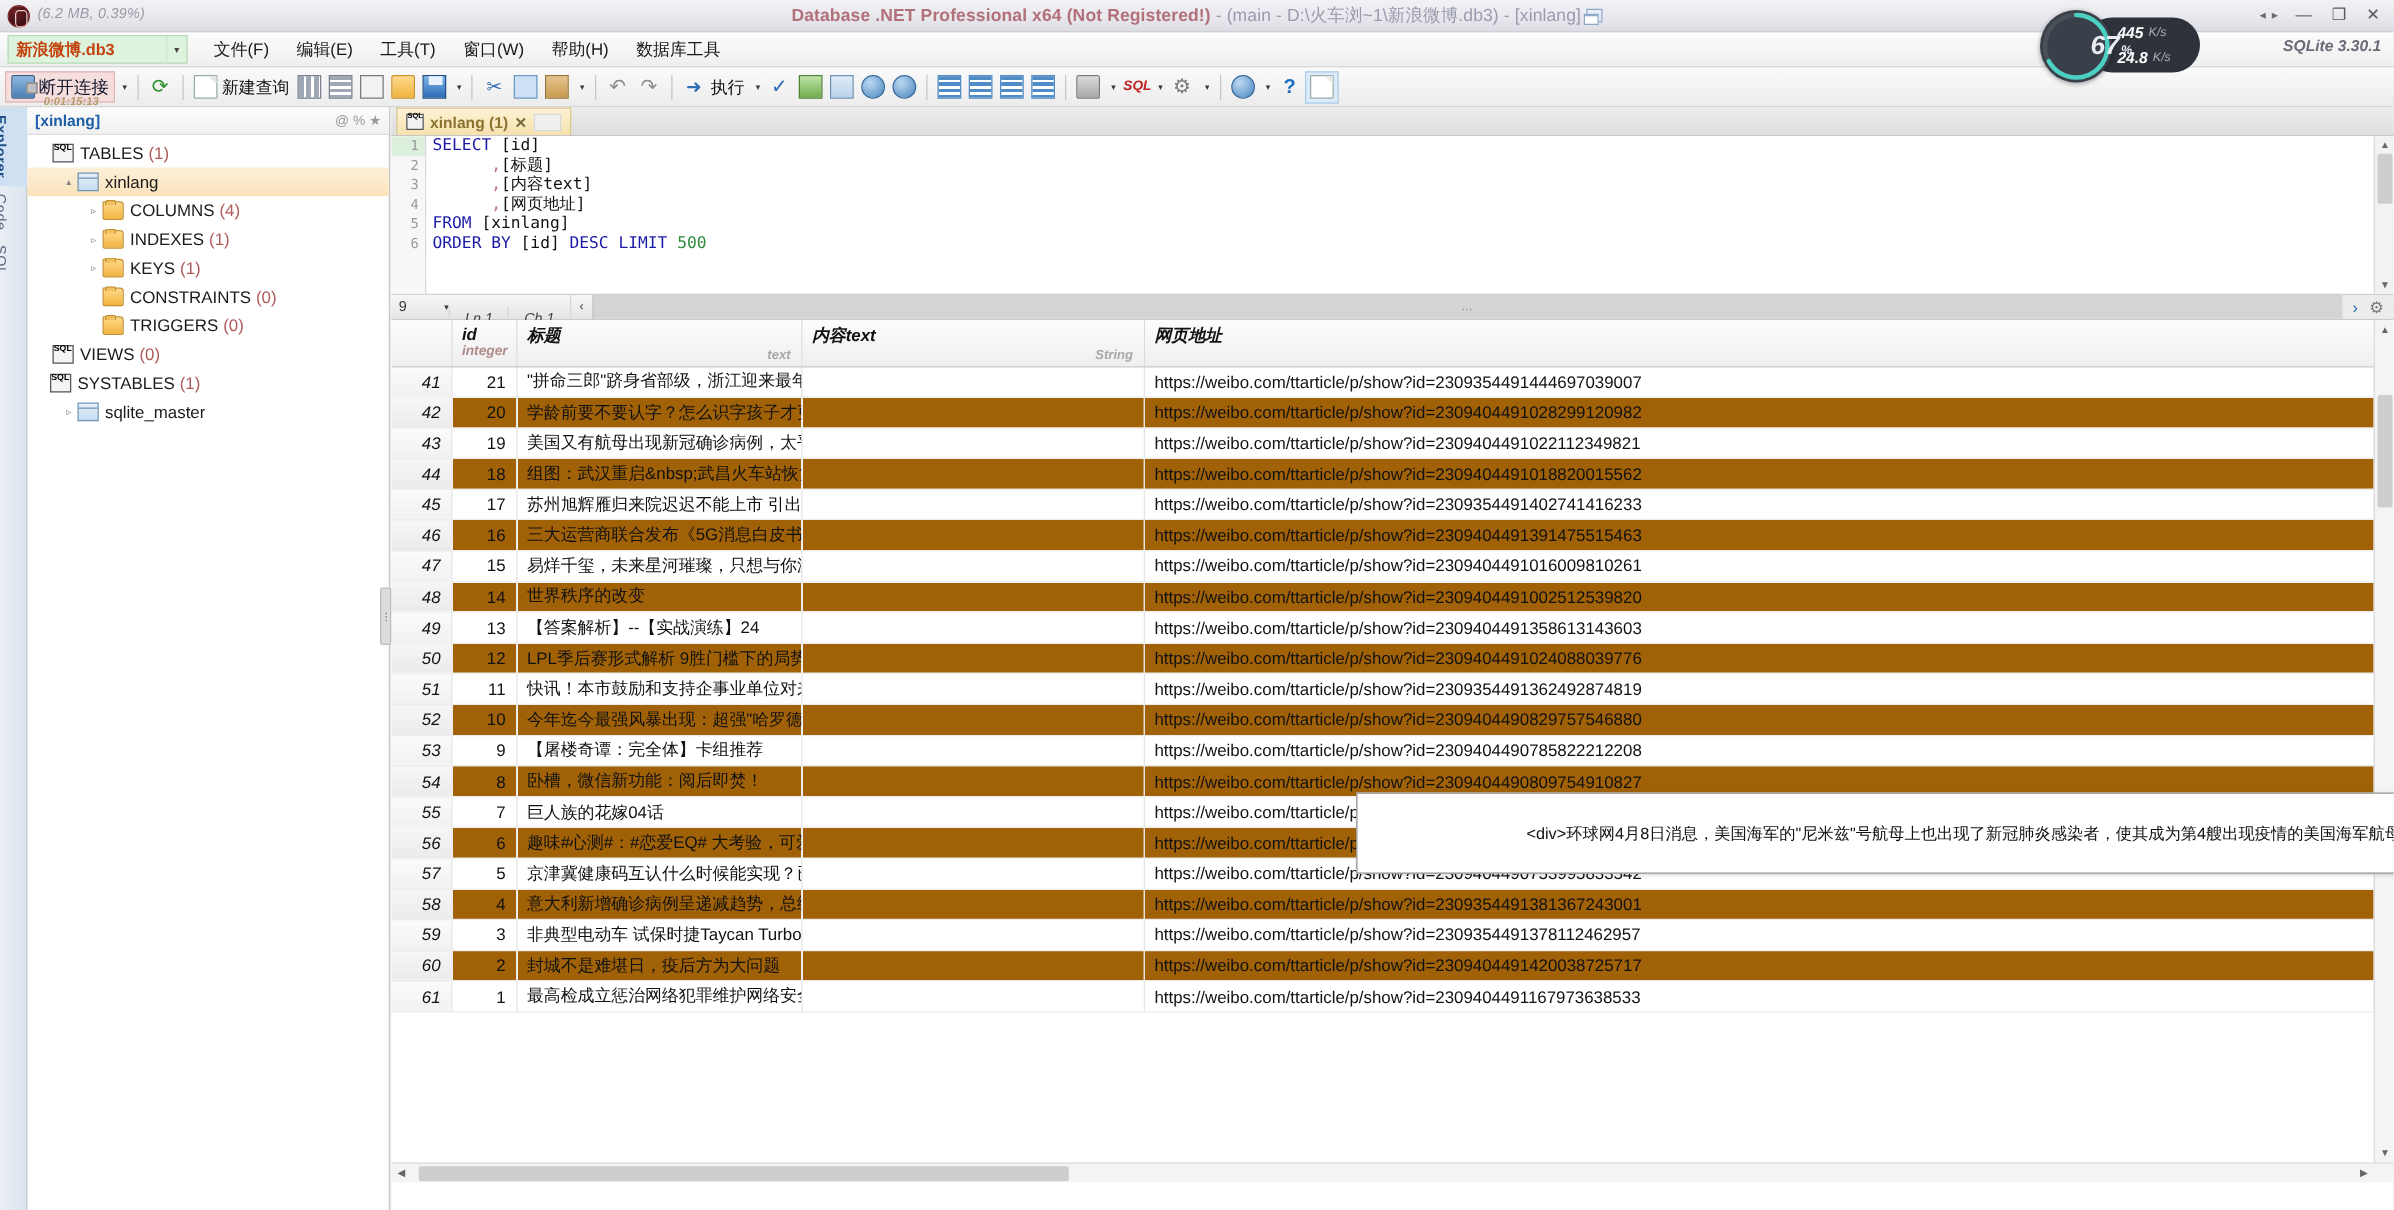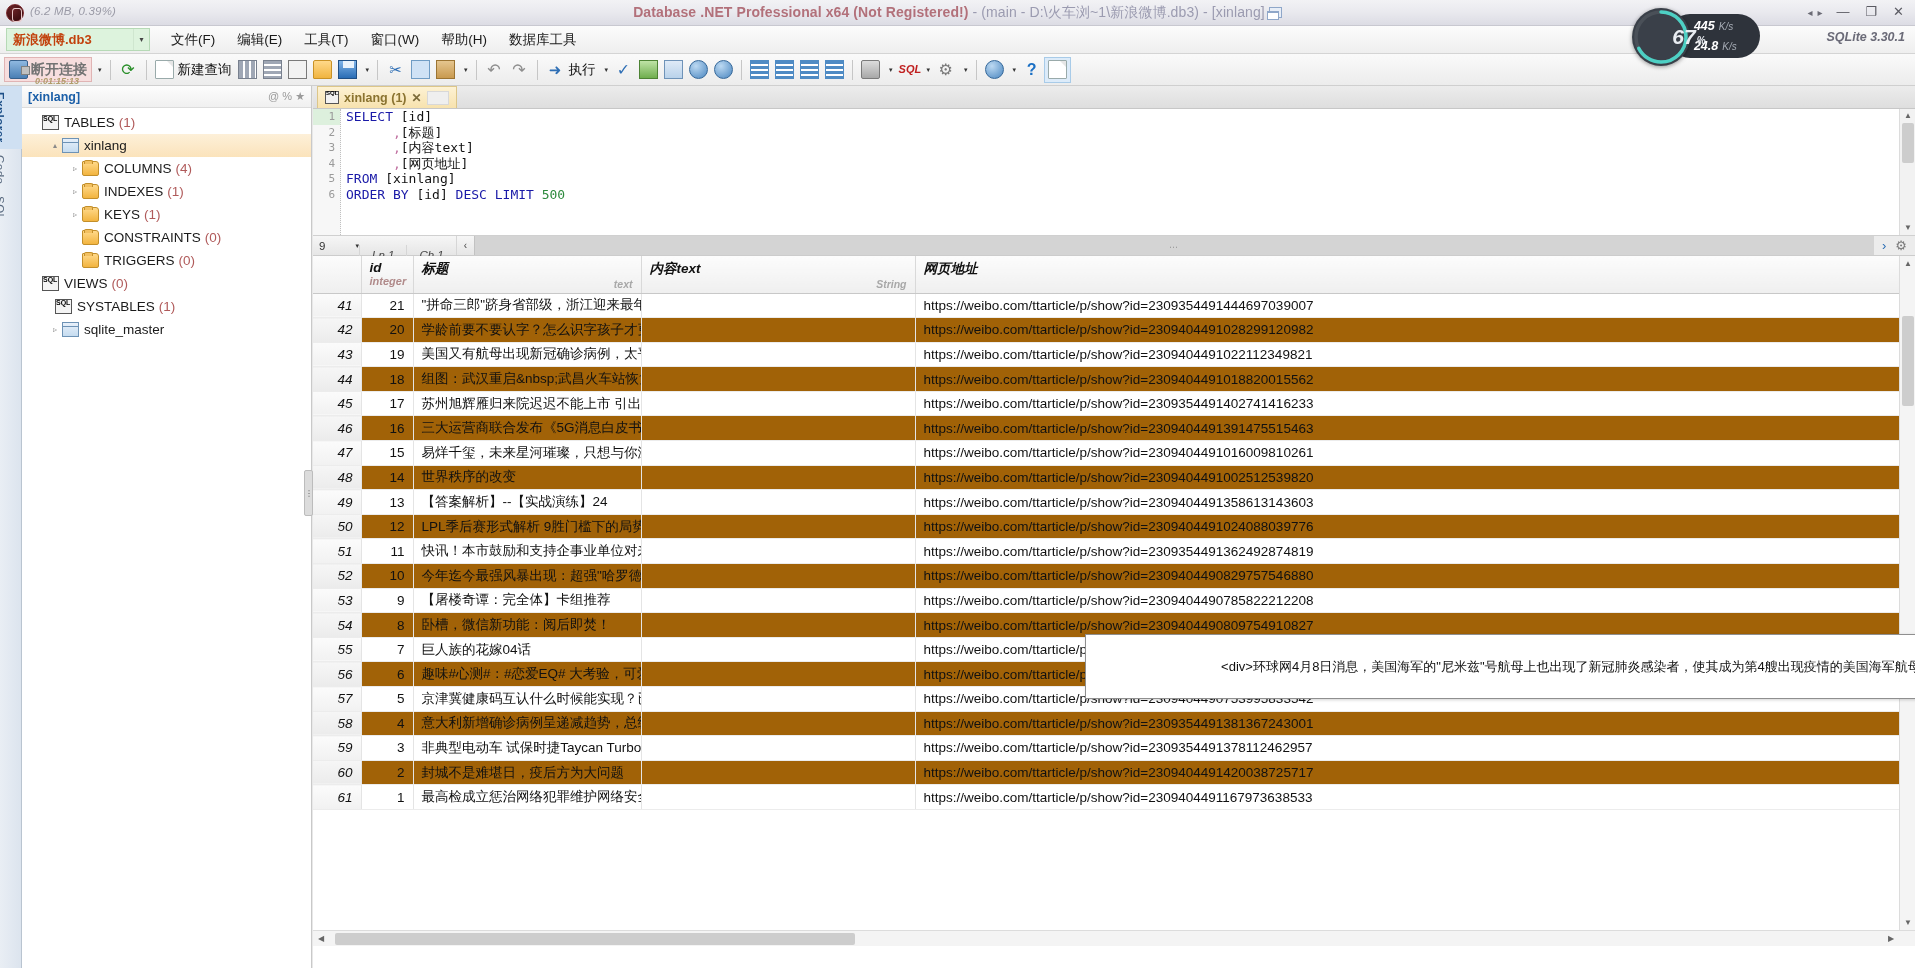--- a/index.html
+++ b/index.html
@@ -84,21 +84,21 @@
     background: linear-gradient(to bottom,#fafafa,#ececec);
     border-bottom:1px solid #cfcfcf;
     display:flex; align-items:center; padding-left:4px;
   }
   .tbtn { display:flex; align-items:center; height:26px; padding:0 3px; position:relative; }
   .sep { width:1px; height:20px; background:#c6c6c6; margin:0 5px; }
   .disconnect {
     display:flex; align-items:center; background:#f7dede; border:1px solid #e0b4b4;
     height:25px; padding:0 4px; position:relative;
   }
-  .disconnect .dtext { font-size:14px; font-weight:bold; color:#737373; margin-left:3px; }
+  .disconnect .dtext { font-size:14px; font-weight:normal; color:#0f172a; margin-left:3px; }
   .disconnect .dtimer {
     position:absolute; left:30px; bottom:-5px; font-size:9px; color:#b09b6a;
     font-style:italic; font-weight:bold; white-space:nowrap;
   }
   .caret { font-size:7px; color:#333; margin-left:3px; }
   .newquery-lbl { font-size:13.5px; color:#111; margin-left:4px; }
   .exec-lbl { font-size:13.5px; color:#111; margin-left:4px; }
 
   
   .ico { width:19px; height:19px; display:inline-block; position:relative; }
@@ -534,21 +534,21 @@
           <span class="tico folder"></span>
           <span class="tlabel">TRIGGERS</span>
           <span class="tcount">(0)</span>
         </div>
         <div class="tnode" style="padding-left: 6px;">
           <span class="tw"></span>
           <span class="tico sqlfile"></span>
           <span class="tlabel">VIEWS</span>
           <span class="tcount">(0)</span>
         </div>
-        <div class="tnode" style="padding-left: 19px;">
+        <div class="tnode" style="padding-left: 4px;">
           <span class="tw"></span>
           <span class="tico sqlfile"></span>
           <span class="tlabel">SYSTABLES</span>
           <span class="tcount">(1)</span>
         </div>
         <div class="tnode" style="padding-left: 26px;">
           <span class="tw">▹</span>
           <span class="tico table"></span>
           <span class="tlabel">sqlite_master</span>
         </div>

